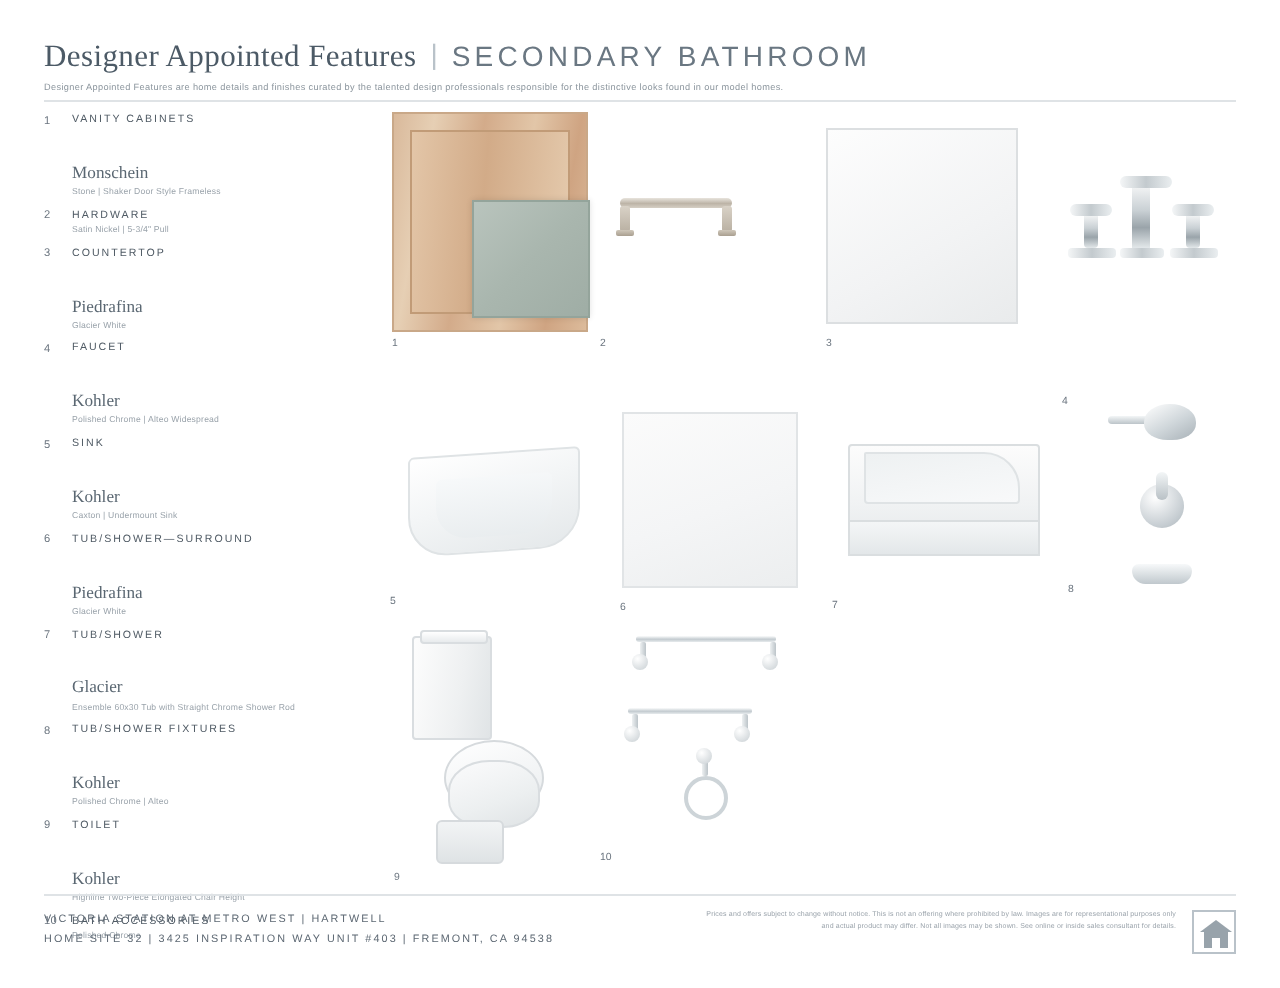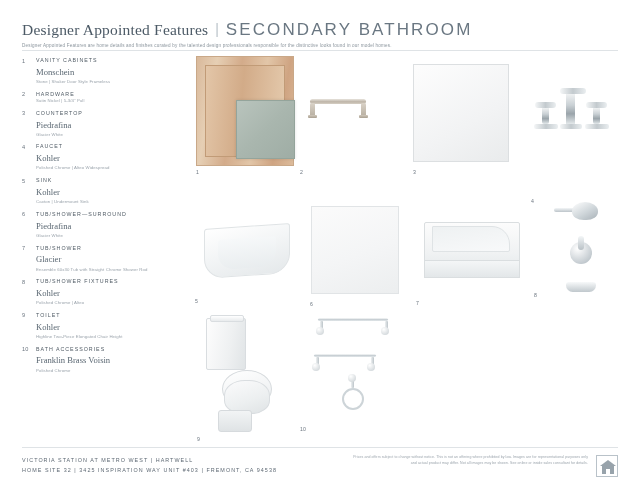--- a/index.html
+++ b/index.html
@@ -39,21 +39,21 @@
     letter-spacing: .2px;
     white-space: nowrap;
   }
   .title-sep {
     font-size: 14px;
     color: #b9c2c9;
     font-weight: 300;
     transform: translateY(-1px);
   }
   .title-sub {
-    font-size: 17px;
+    font-size: 14px;
     color: #6a7782;
     letter-spacing: 2.1px;
     white-space: nowrap;
   }
   .subtitle {
     margin-top: 3px;
     font-size: 4.6px;
     color: #8b959d;
     letter-spacing: .18px;
     line-height: 1.5;
@@ -92,21 +92,21 @@
     letter-spacing: 1.0px;
     color: #4f5a64;
     text-transform: uppercase;
     line-height: 1.3;
   }
   .spec-brand {
     font-family: "Liberation Serif", serif;
     font-size: 8.6px;
     color: #5a6772;
     line-height: 1.35;
-    margin-top: 3px;
+    margin-top: 17px;
   }
   .spec-desc {
     font-size: 4.3px;
     color: #9aa3ab;
     line-height: 1.45;
     margin-top: 0.5px;
     letter-spacing: .1px;
   }
 
   
@@ -418,21 +418,20 @@
     <div class="spec-item">
       <span class="spec-num">9</span>
       <div class="spec-cat">TOILET</div>
       <div class="spec-brand">Kohler</div>
       <div class="spec-desc">Highline Two-Piece Elongated Chair Height</div>
     </div>
 
     <div class="spec-item">
       <span class="spec-num">10</span>
       <div class="spec-cat">BATH ACCESSORIES</div>
-      <div class="spec-brand">Franklin Brass Voisin</div>
       <div class="spec-desc">Polished Chrome</div>
     </div>
 
   </div>
 
   <div class="grid">
 
     <div class="cell" style="left:16px; top:0; width:98px; height:110px;">
       <div class="wood" style="position:absolute; left:0; top:0; width:98px; height:110px;">
         <div class="wood-inner"></div>

